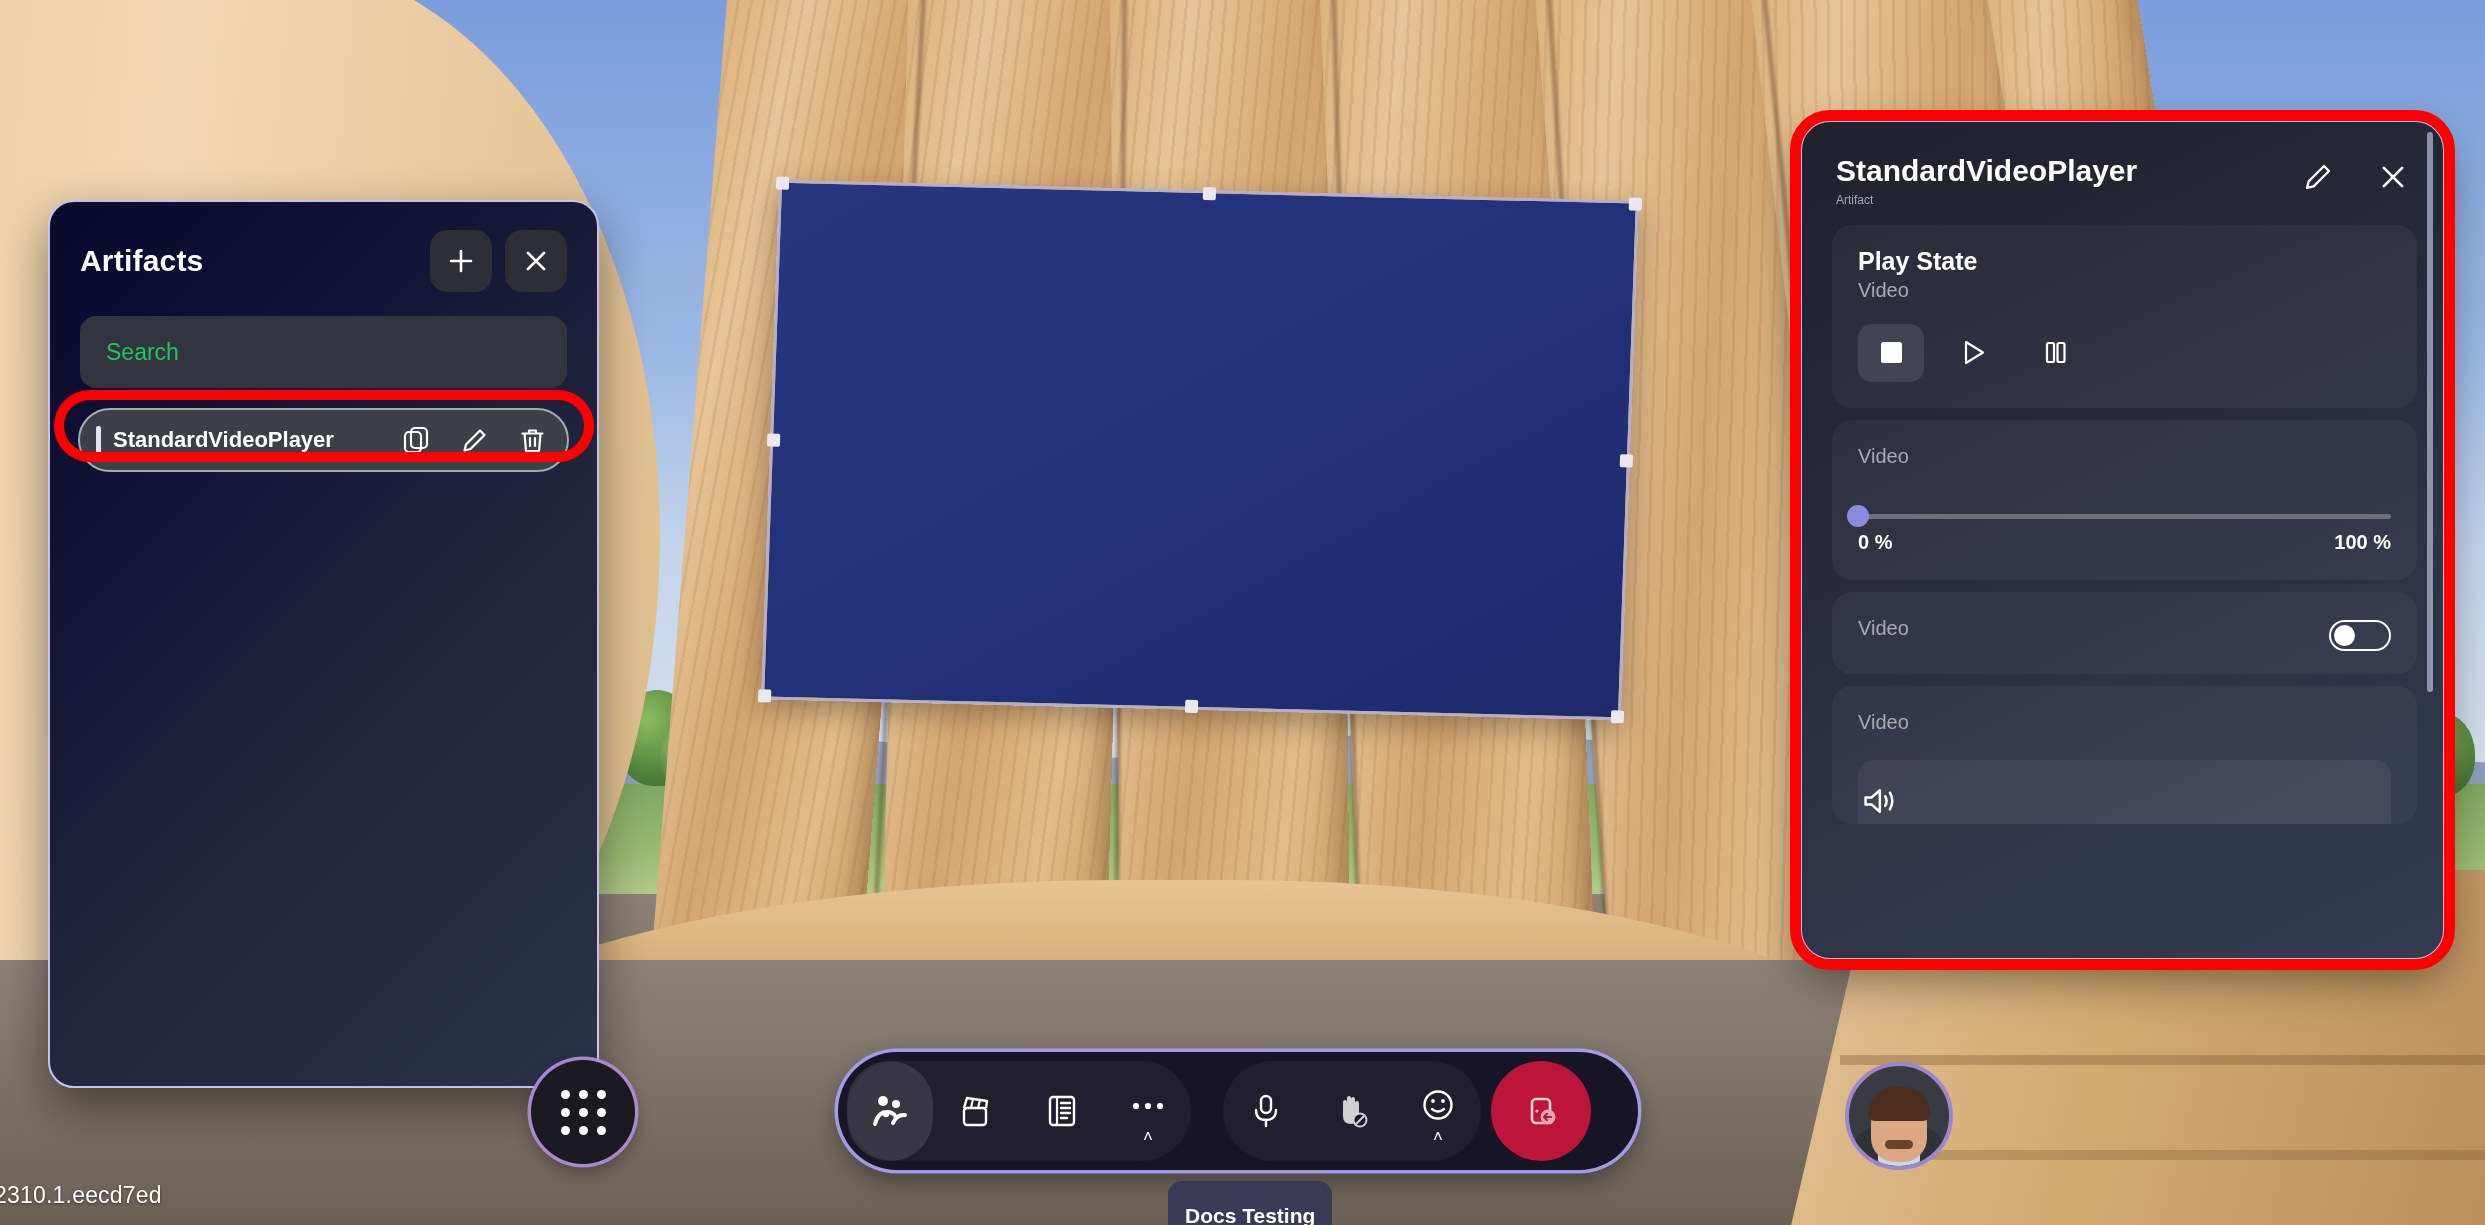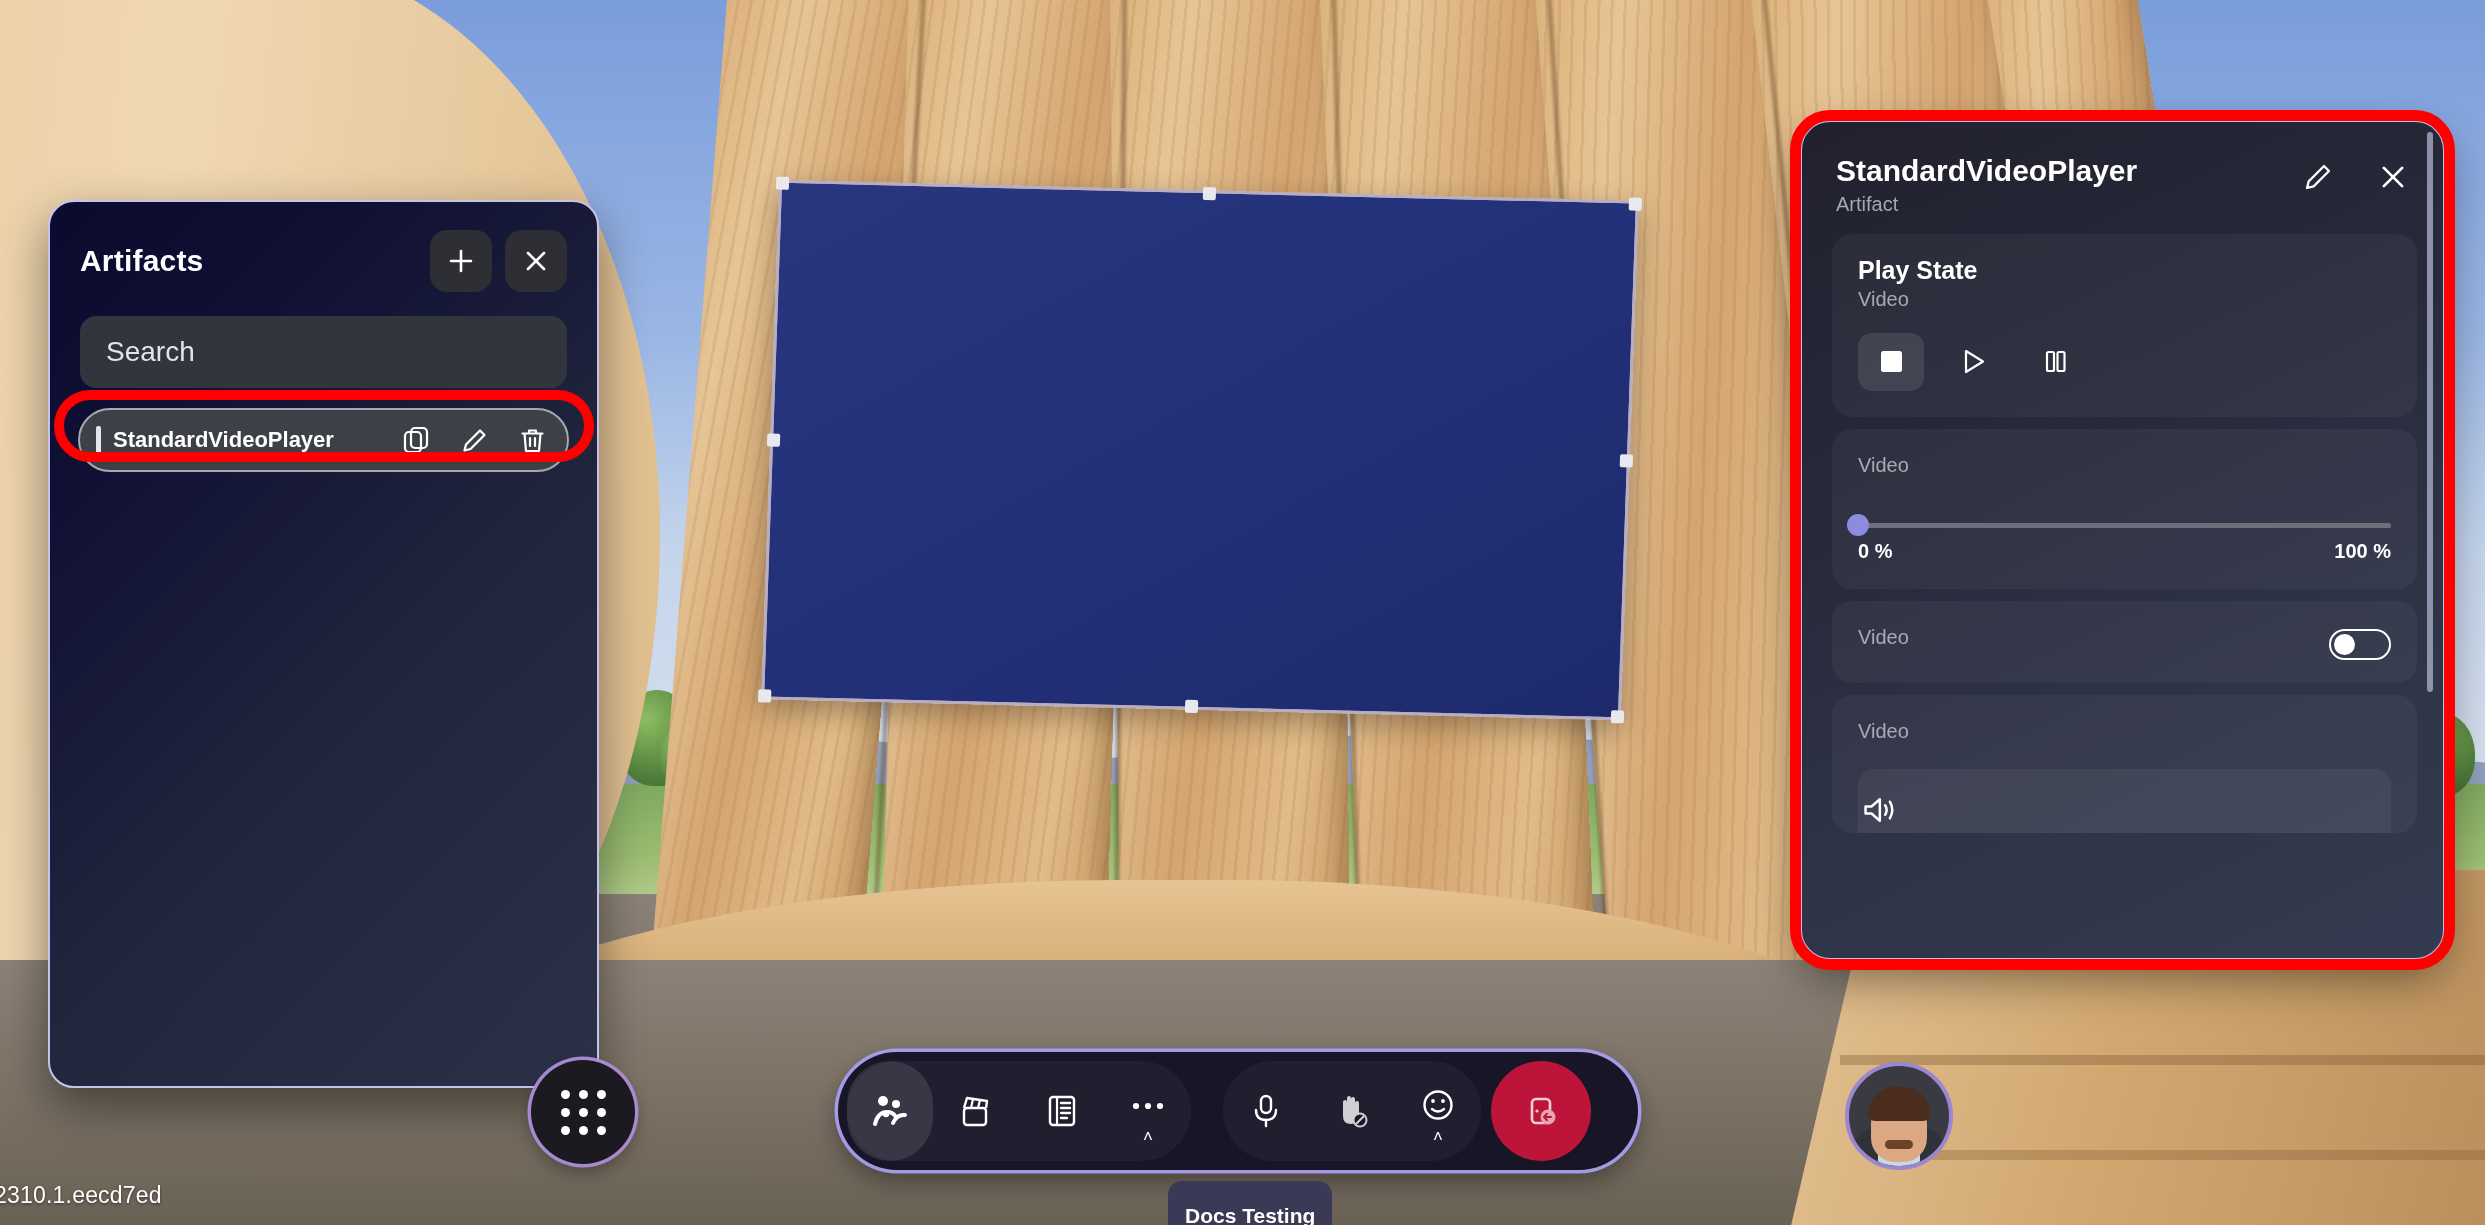--- a/index.html
+++ b/index.html
@@ -87,21 +87,21 @@
     width:62px; height:62px; border-radius:17px;
     background:#2e2e35; display:flex; align-items:center; justify-content:center;
     cursor:pointer;
   }
   .icon-sq svg{ display:block; }
 
   .search-field{
     margin:14px 30px 0 30px; height:72px; border-radius:16px;
     background:#32353e; display:flex; align-items:center; padding:0 26px;
   }
-  .search-ph{ color:#e5e5e5; font-size:28px; }
+  .search-ph{ color:#22c55e; font-size:23px; }
 
   .artifact-list{ margin:20px 28px 0 28px; }
   .artifact-row{
     position:relative; height:64px; border-radius:34px;
     background:#3e4048; border:2px solid #a7a9b1;
     display:flex; align-items:center; padding:0 8px 0 16px;
   }
   .row-accent{ width:5px; height:28px; background:#e4e4ea; border-radius:2px; margin-right:12px; }
   .row-label{ color:#fff; font-size:22px; font-weight:bold; flex:1; }
   .row-actions{ display:flex; align-items:center; gap:4px; }
@@ -117,21 +117,21 @@
     border:2.5px solid #c2c0ee;
     background:linear-gradient(155deg,#21212e 0%,#262738 30%,#2e3346 66%,#343b50 100%);
     box-shadow:0 18px 48px rgba(0,0,0,.45);
     overflow:hidden;
   }
   .prop-head{
     display:flex; align-items:flex-start; justify-content:space-between;
     padding:32px 34px 18px 34px;
   }
   .prop-title{ font-size:30px; font-weight:bold; color:#fff; line-height:1.15; }
-  .prop-sub{ font-size:20px; color:#a6a8b0; margin-top:4px; }
+  .prop-sub{ font-size:12px; color:#a6a8b0; margin-top:4px; }
   .prop-head-icons{ display:flex; align-items:center; gap:42px; padding-top:6px; }
   .ghost-ico{ cursor:pointer; display:flex; align-items:center; justify-content:center; }
 
   .prop-scroll{ position:relative; padding:0 26px 8px 30px; }
 
   .prop-card{
     border-radius:20px; background:rgba(255,255,255,.045);
     margin-bottom:12px; padding:22px 26px 20px 26px; position:relative;
   }
   .prop-card.tall{ padding-bottom:26px; }

